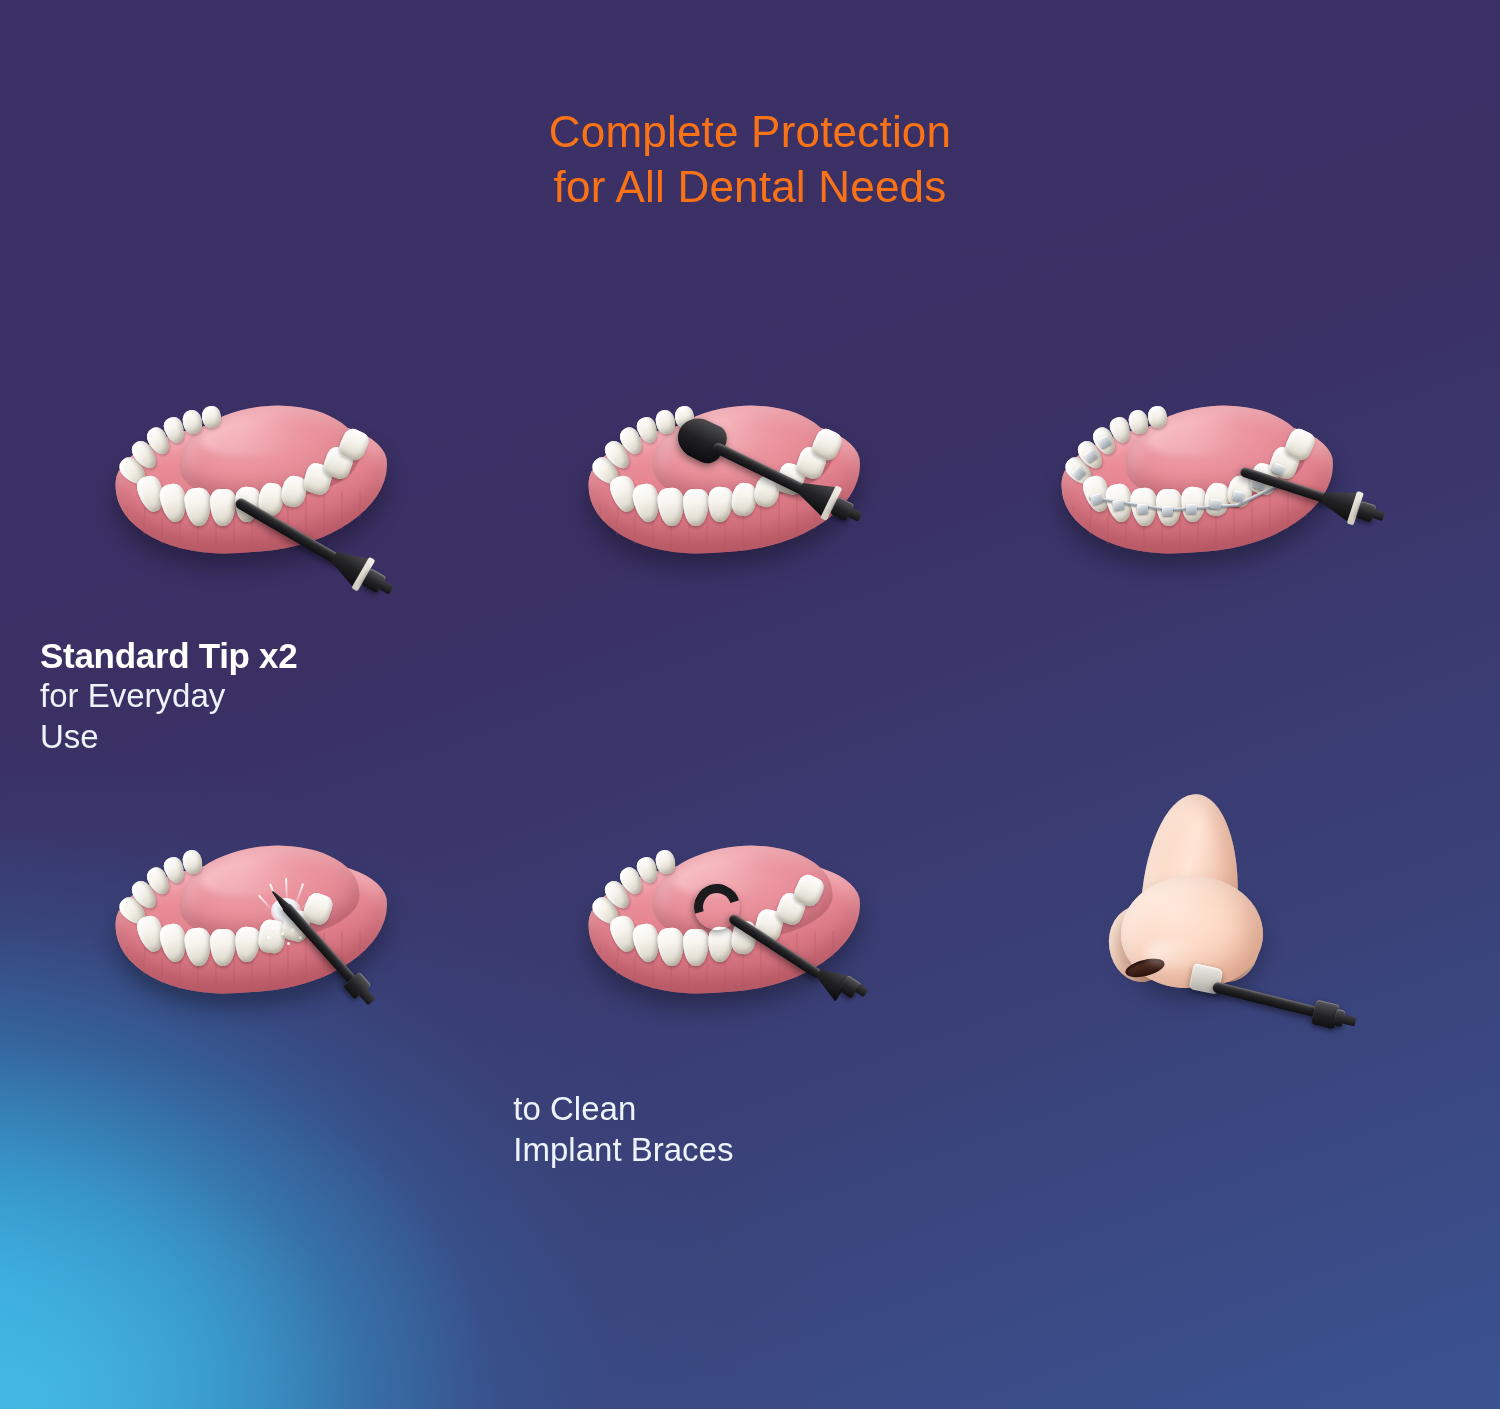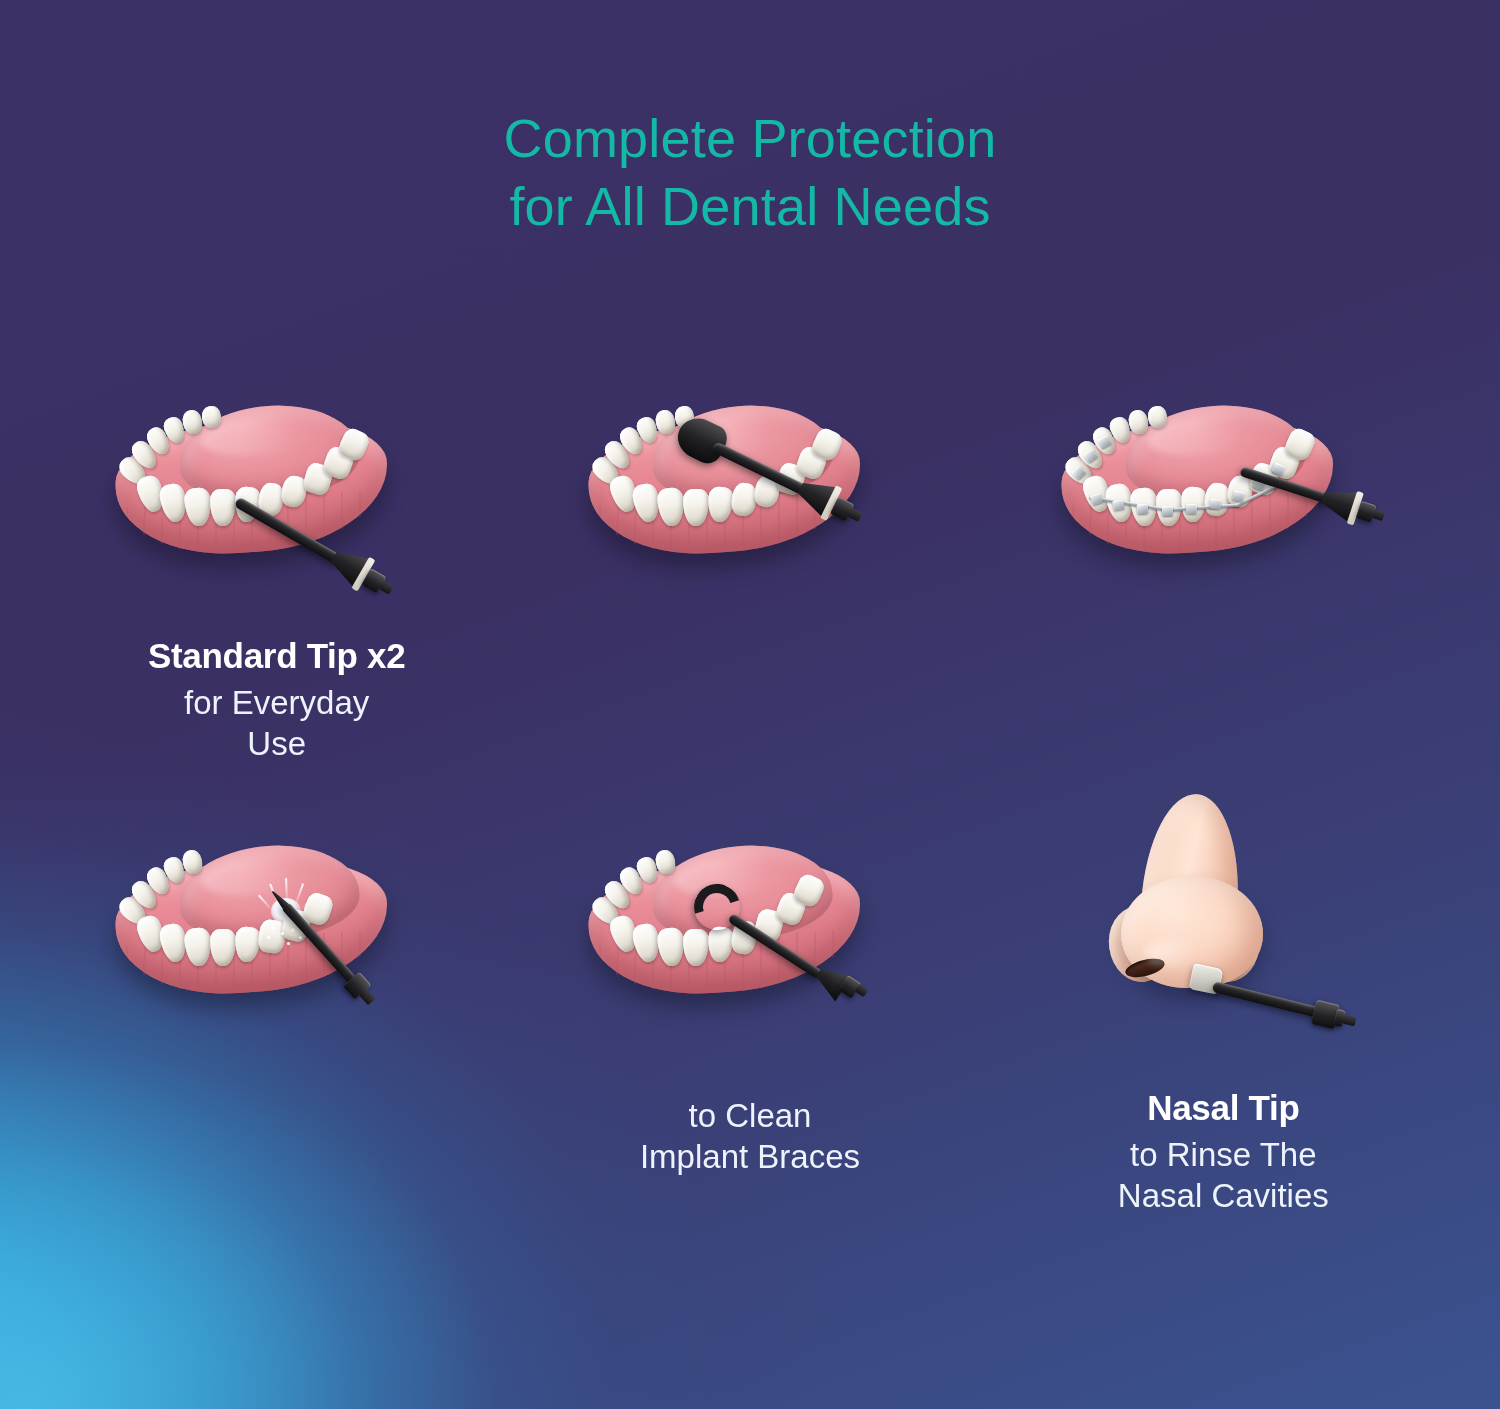--- a/index.html
+++ b/index.html
@@ -44,22 +44,22 @@
         rgba(64,180,226,0.45) 35%,
         rgba(60,160,210,0.18) 62%,
         rgba(60,140,195,0) 85%);
   }
 
   
   .headline {
     position:absolute;
     top:104px; left:0; right:0;
     text-align:center;
-    color:#14b8a6;
-    font-size:54px;
+    color:#f97316;
+    font-size:44px;
     font-weight:300;
     line-height:1.26;
     letter-spacing:0.2px;
     white-space:pre-line;
   }
 
   
   .grid {
     position:absolute;
     top:350px; left:40px;
@@ -75,35 +75,34 @@
     align-items:center;
   }
 
   .art {
     position:relative;
     width:380px; height:250px;
     flex:0 0 250px;
   }
   .art-wrap { position:absolute; inset:0; }
 
-  .caption { text-align:center; width:100%; }
+  .caption { width:100%; }
   .cap-title {
     color:#ffffff;
     font-size:35px;
     font-weight:bold;
     line-height:1.12;
     letter-spacing:-0.3px;
     white-space:nowrap;
   }
   .cap-sub {
     color:#eef3fb;
     font-size:33px;
     font-weight:300;
     line-height:1.25;
-    margin-top:7px;
     white-space:pre-line;
   }
 
   
   .row1 .caption { margin-top:36px; }
   .row2 .caption { margin-top:48px; }
 
   
   .jaw { position:absolute; width:300px; height:180px; left:22px; top:30px; }
 
@@ -554,21 +553,16 @@
 
             <div class="tip" style="left:126px; top:196px; transform:rotate(14deg);">
               <div class="tip-shaft" style="left:0;   top:-5px; width:112px; height:11px; border-radius:7px;"></div>
               <div class="tip-collar" style="left:104px; top:-12px; width:24px; height:25px; border-radius:4px;"></div>
               <div class="tip-collar" style="left:126px; top:-8px; width:9px; height:17px; border-radius:3px;"></div>
               <div class="tip-stub" style="left:134px; top:-4px; width:13px; height:9px;"></div>
             </div>
           </div>
         </div>
       </div>
-      <div class="caption">
-        <div class="cap-title">Nasal Tip</div>
-        <div class="cap-sub">to Rinse The
-Nasal Cavities</div>
-      </div>
     </div>
 
   </div>
 </div>
 
 </body></html>

